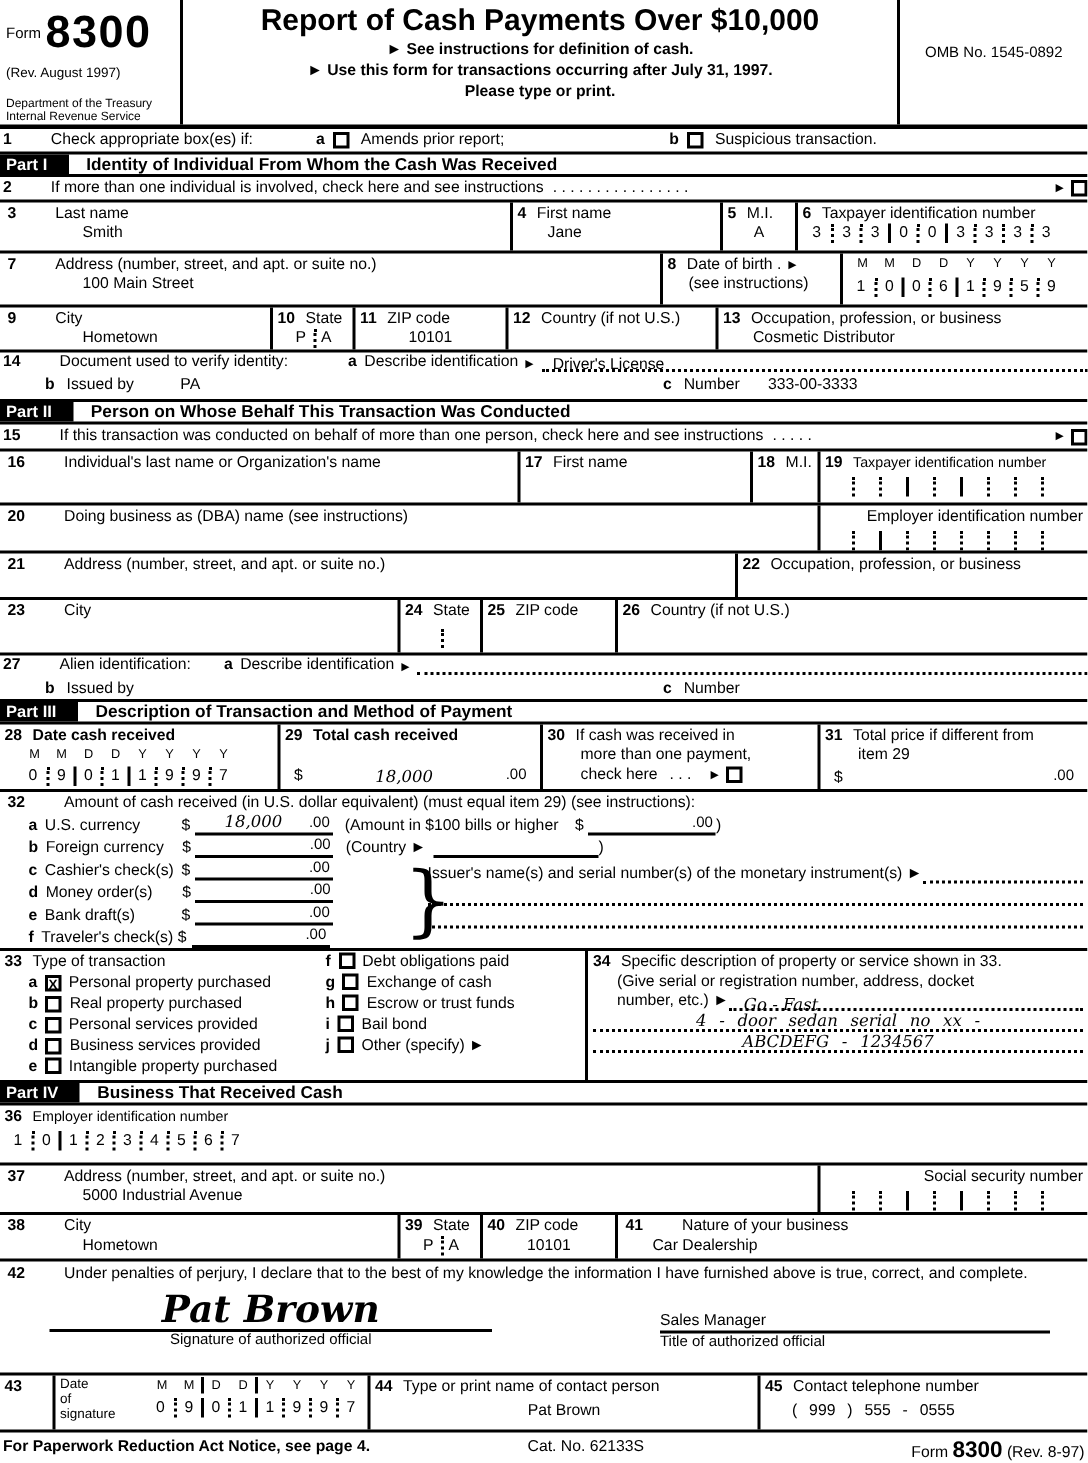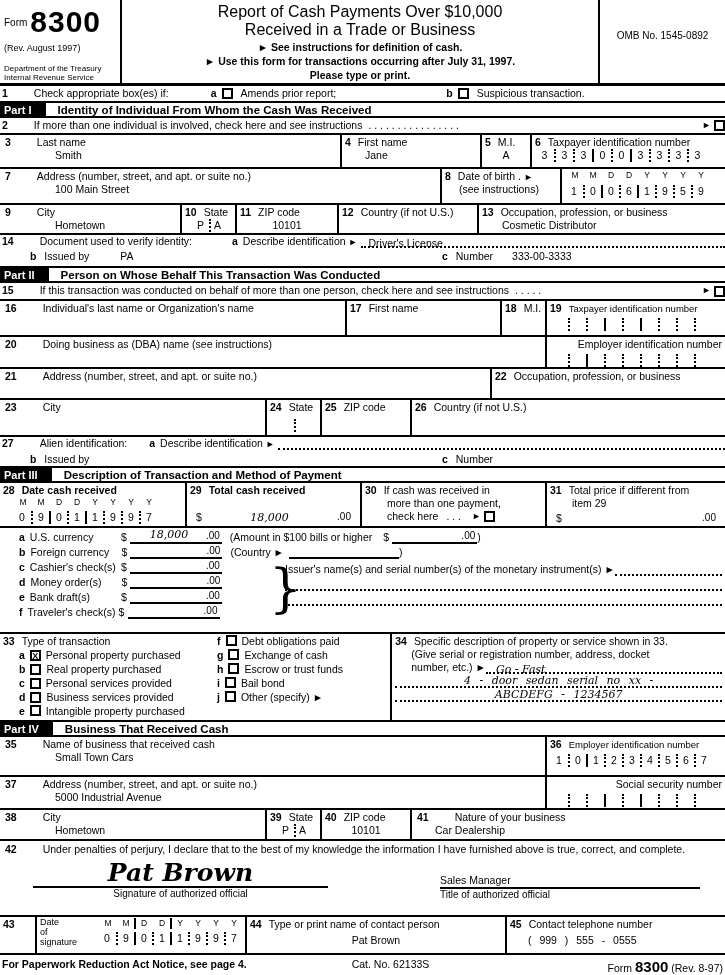--- a/index.html
+++ b/index.html
@@ -35,21 +35,21 @@
 .g43 .hdr .gsep{border-left:2px solid #000}
 
 #hd{display:flex;border-bottom:3px solid #000;height:86px}
 #hd-left{width:120px;padding:3px 4px 0 4px}
 #hd-mid{flex:1;border-left:2px solid #000;border-right:2px solid #000;text-align:center;padding-top:3px}
 #hd-right{width:125px;text-align:center;padding-top:30px;font-size:10px}
 .formword{font-size:10px;vertical-align:6px}
 .formnum{font-size:30px;font-weight:bold;letter-spacing:1px;font-family:"Liberation Sans",sans-serif}
 .rev{font-size:9px;margin-top:2px}
 .dept{font-size:8px;margin-top:10px;line-height:1.2}
-.t1{font-size:16px;font-weight:normal;line-height:1.15}
+.t1{font-size:20px;font-weight:bold;line-height:1.15}
 .sub{font-size:10.5px;font-weight:bold;margin-top:1px}
 
 .pbar{display:flex;align-items:stretch;border-bottom:2px solid #000;height:15px}
 .ptag{background:#000;color:#fff;font-weight:bold;font-size:11px;padding:0 14px 0 4px;line-height:15px}
 .ptitle{font-weight:bold;font-size:11.5px;padding-left:12px;line-height:15px}
 
 .h-r1{height:17px;align-items:center}
 .h-r2{height:17px;align-items:center}
 .h-names{height:34px}
 .h-addr{height:36px}
@@ -96,21 +96,20 @@
   <div id="hd">
     <div id="hd-left">
       <div><span class="formword">Form</span>
         <span class="formnum">8300</span></div>
       <div class="rev">(Rev. August 1997)</div>
       <div class="dept"><span>Department of the Treasury</span><br>
         <span>Internal Revenue Service</span></div>
     </div>
     <div id="hd-mid">
       <div class="t1">Report of Cash Payments Over $10,000</div>
-      <div class="t1">Received in a Trade or Business</div>
       <div class="sub">► See instructions for definition of cash.</div>
       <div class="sub">► Use this form for transactions occurring after July 31, 1997.</div>
       <div class="sub">Please type or print.</div>
     </div>
     <div id="hd-right">OMB No. 1545-0892</div>
   </div>
 
   <div class="r h-r1">
     <span class="n2">1</span>
     <span>Check appropriate box(es) if:</span>
@@ -409,20 +408,24 @@
       <div style="padding-left:22px">item 29</div>
       <div class="flex" style="padding:2px 6px 0 6px;justify-content:space-between">
         <span>$</span>
         <span class="hw"></span>
         <span class="cents">.00</span>
       </div>
     </div>
   </div>
 
   <div class="r h-32">
+    <div class="flex">
+        <span class="n2">32</span>
+      <span>Amount of cash received (in U.S. dollar equivalent) (must equal item 29) (see instructions):</span>
+      </div>
     <div class="amtrow" style="margin-left:14px">
       <span class="ltr">a</span>
       <span class="amtlbl">U.S. currency</span>
       <span class="dol">$</span>
       <span class="amt">
           <span class="v hw">18,000</span>
           <span class="cents">.00</span>
         </span>
       <span style="margin-left:8px">(Amount in $100 bills or higher</span>
       <span class="dol" style="margin-left:8px">$</span>
@@ -560,24 +563,20 @@
       <div class="dotl ctr" style="height:14px"><span class="hw ws">ABCDEFG - 1234567</span></div>
     </div>
   </div>
 
   <div class="pbar">
     <span class="ptag">Part IV</span>
     <span class="ptitle">Business That Received Cash</span>
   </div>
 
   <div class="r h-35">
-    <div class="c" style="width:545px">
-      <div><span class="n2">35</span><span>Name of business that received cash</span></div>
-      <div class="val">Small Town Cars</div>
-    </div>
     <div class="c" style="width:180px">
       <div><span class="n">36</span><span style="font-size:9.5px">Employer identification number</span></div>
       <div class="digits" style="margin-top:3px">
           <span class="dcell">1</span>
           <span class="dcell dsep">0</span>
           <span class="dcell gsep">1</span>
           <span class="dcell dsep">2</span>
           <span class="dcell dsep">3</span>
           <span class="dcell dsep">4</span>
           <span class="dcell dsep">5</span>

